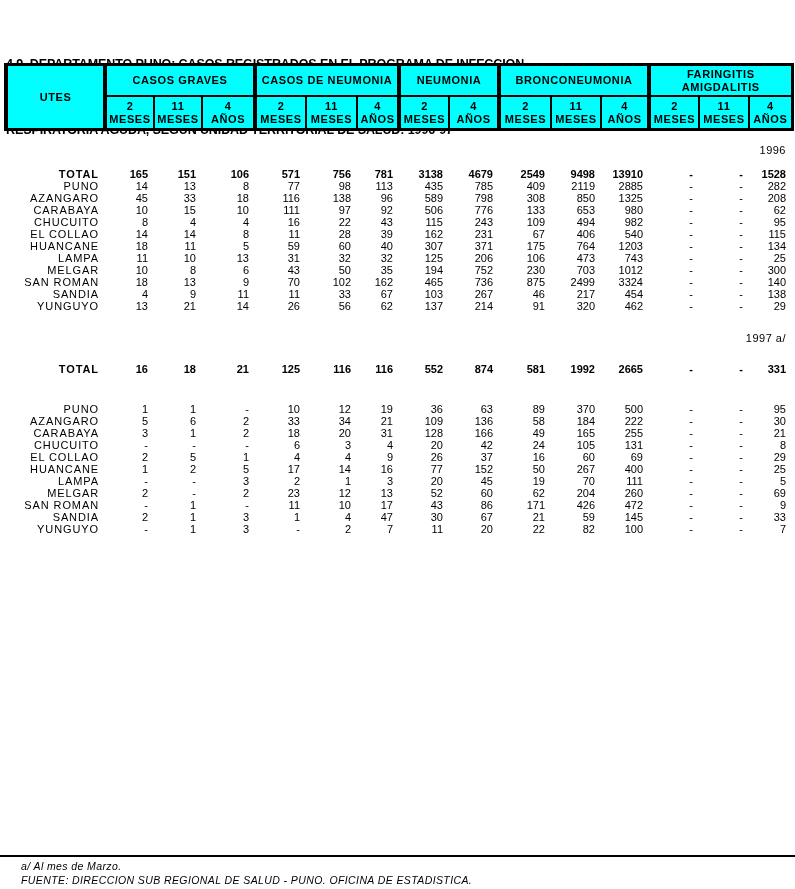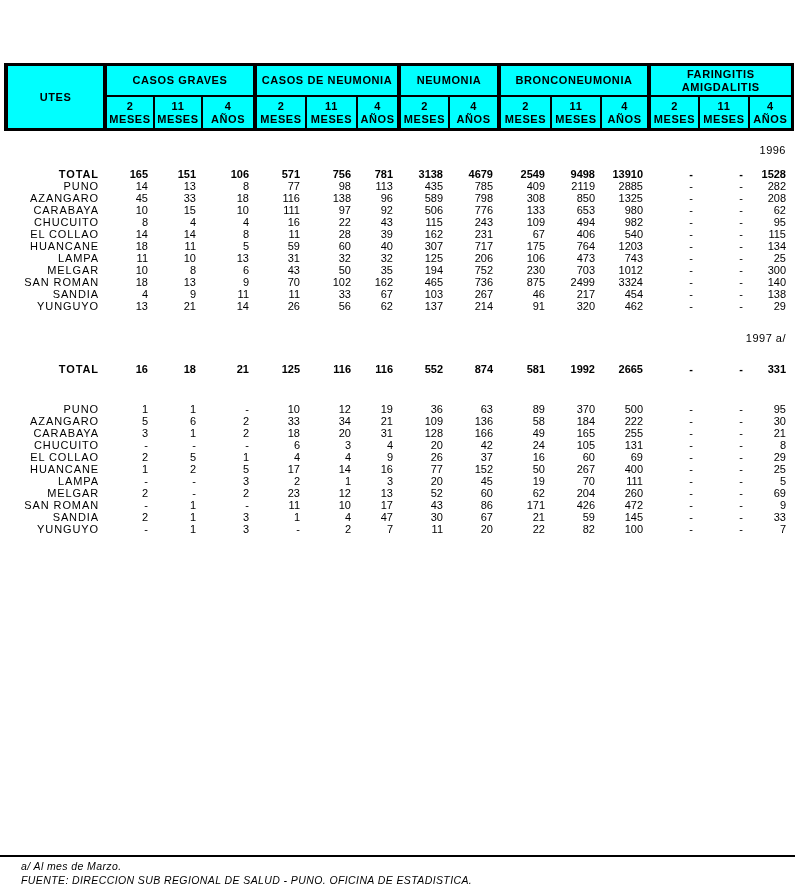--- a/index.html
+++ b/index.html
@@ -88,20 +88,24 @@
     letter-spacing: 0.4px;
   }
   .fn1 { top: 860px; }
   .fn2 { top: 874px; }
 </style>
 </head>
 <body>
 
 <div class="page">
 
+  <div class="title">
+    <div>4.9  DEPARTAMENTO PUNO: CASOS REGISTRADOS EN EL PROGRAMA DE INFECCION</div>
+    <div>RESPIRATORIA AGUDA, SEGUN UNIDAD TERRITORIAL DE SALUD: 1996-97</div>
+  </div>
 
   <table class="stats">
     <colgroup>
       <col style="width:99px">
         <col style="width:49px">
         <col style="width:48px">
         <col style="width:53px">
       <col style="width:51px">
         <col style="width:51px">
         <col style="width:42px">
@@ -301,21 +305,21 @@
         </tr>
         <tr class="s0 data-row">
           <td class="rlabel">HUANCANE</td>
           <td>18</td>
           <td>11</td>
           <td>5</td>
           <td>59</td>
           <td>60</td>
           <td>40</td>
           <td>307</td>
-          <td>717</td>
+          <td>371</td>
           <td>175</td>
           <td>764</td>
           <td>1203</td>
           <td>-</td>
           <td>-</td>
           <td>134</td>
         </tr>
         <tr class="s0 data-row">
           <td class="rlabel">LAMPA</td>
           <td>11</td>

